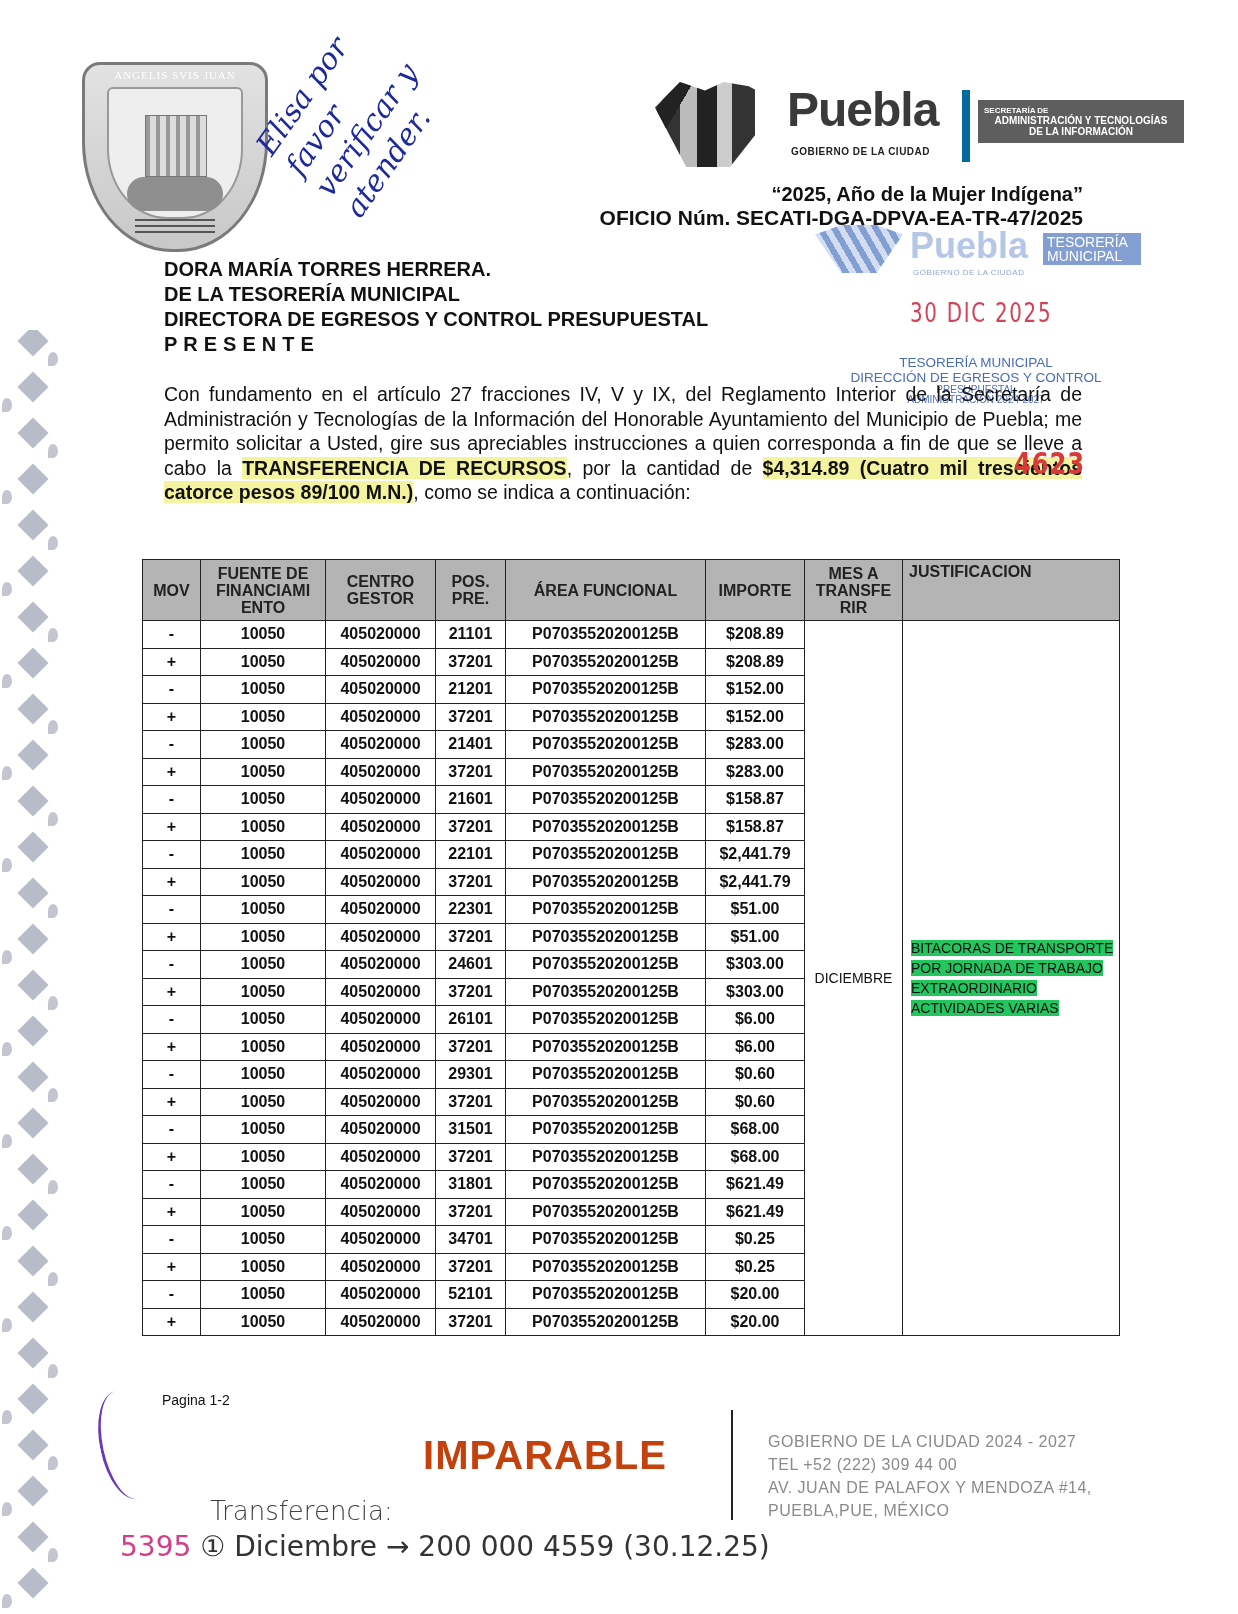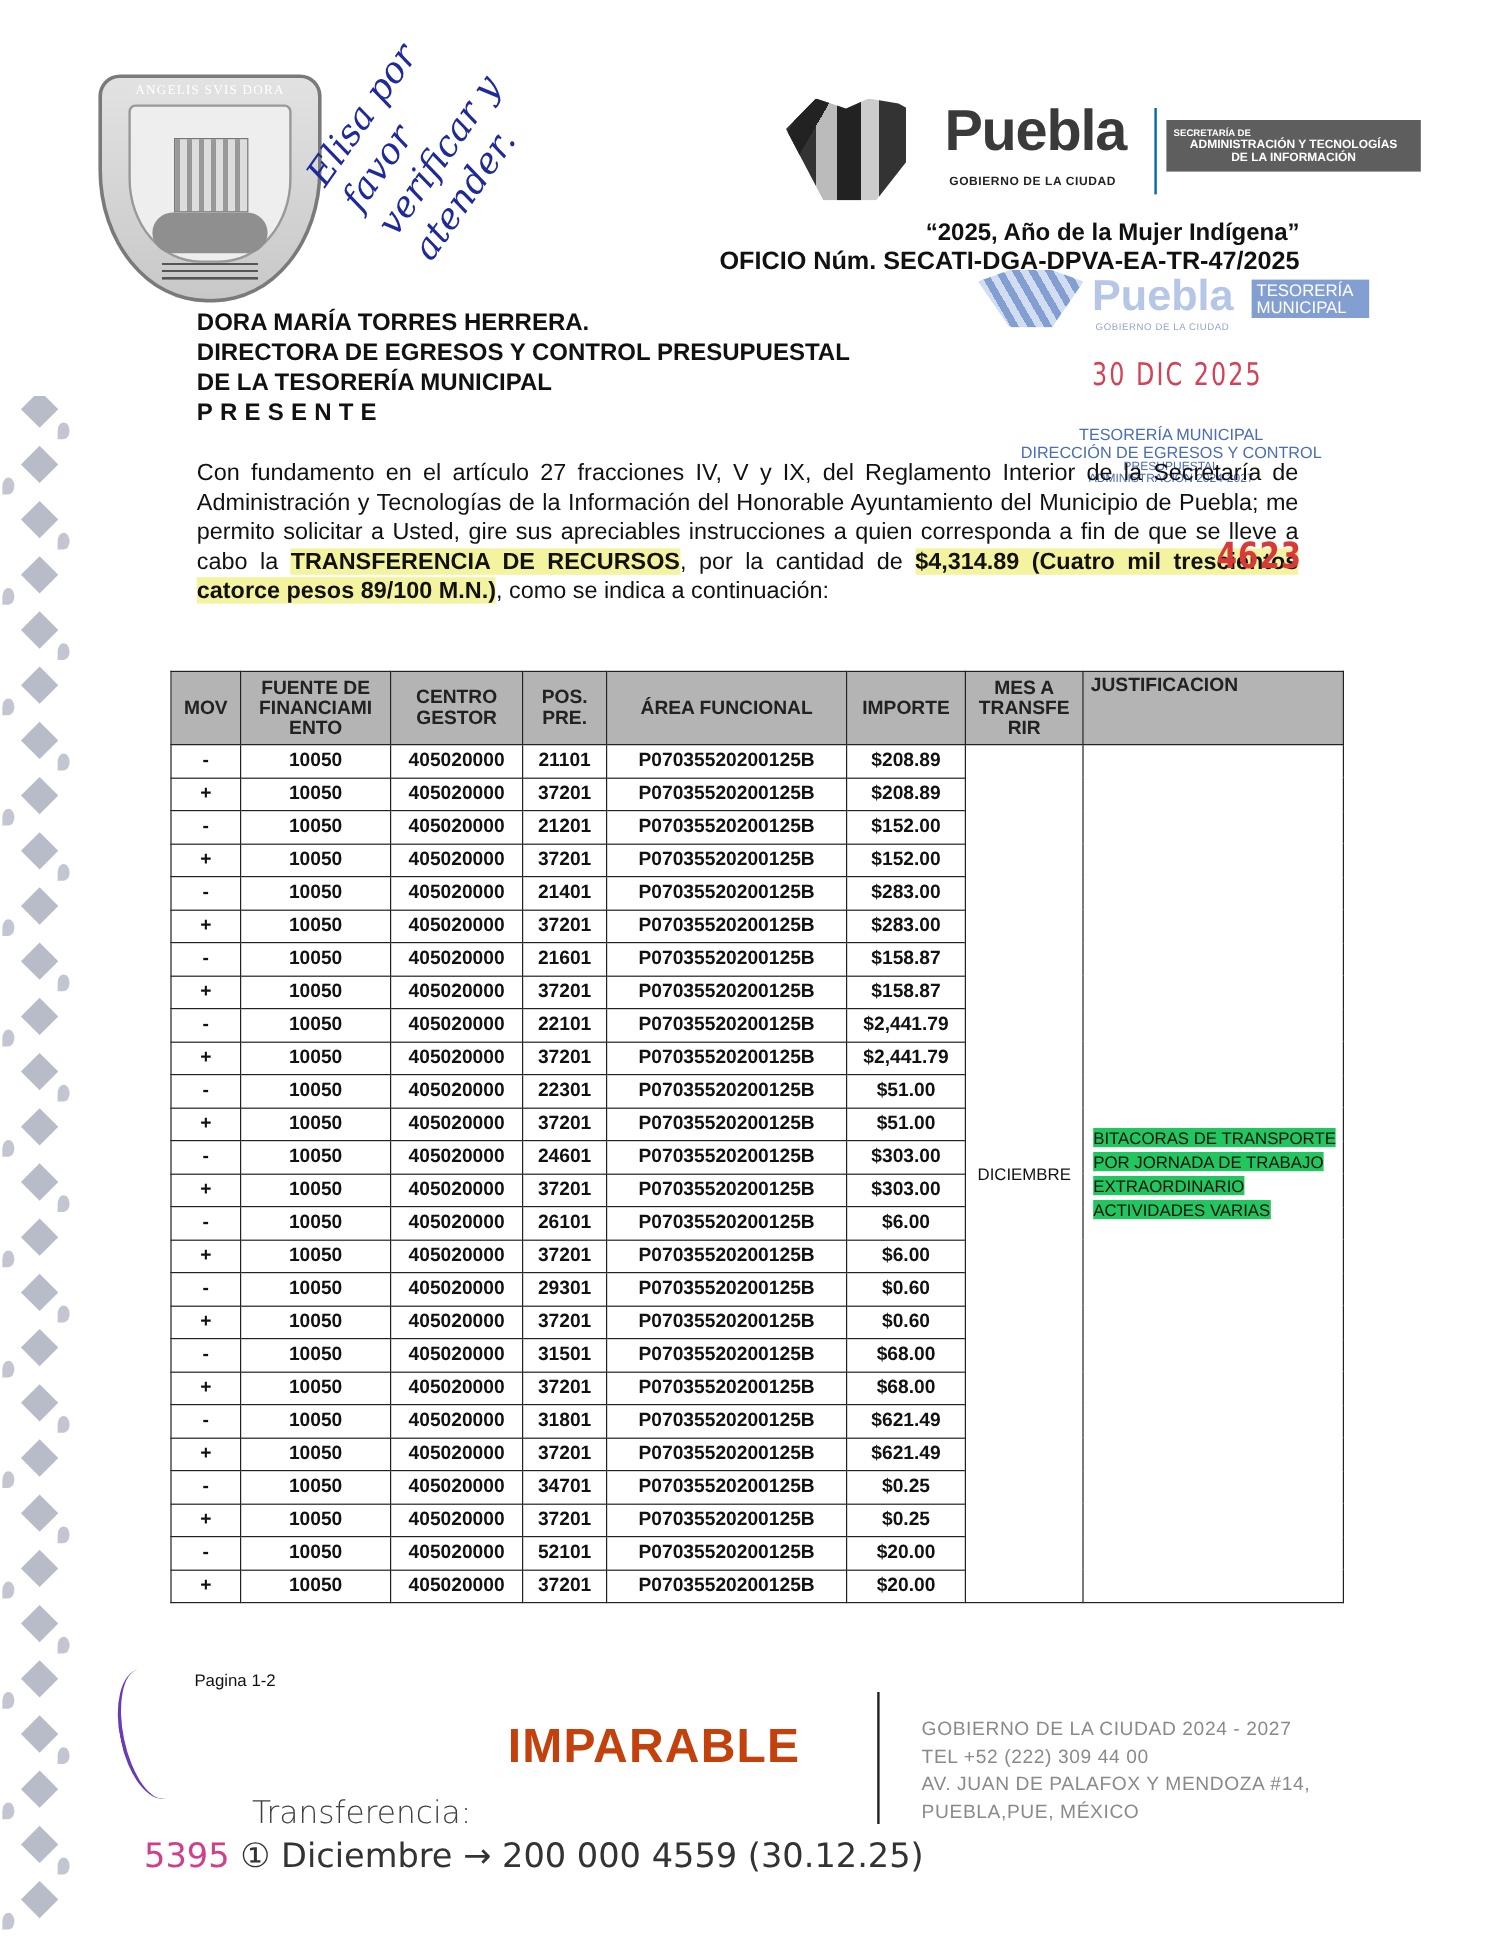--- a/index.html
+++ b/index.html
@@ -69,21 +69,21 @@
     clip-path: polygon(0 30%, 20% 0, 40% 10%, 55% 0, 75% 5%, 100% 25%, 60% 100%, 25% 100%);
   }
   .puebla-logo .word {
     position: absolute; left: 132px; top: 0; font-size: 48px; font-weight: bold; color: #3a3a3a;
     letter-spacing: -1px;
   }
   .puebla-logo .sub {
     position: absolute; left: 136px; top: 64px; font-size: 10px; font-weight: bold; color: #222; letter-spacing: 0.5px;
   }
   .secretaria {
-    left: 962px; top: 90px; width: 222px; height: 72px; border-left: 2px solid #0369a1;
+    left: 962px; top: 90px; width: 222px; height: 72px; border-left: 8px solid #0369a1;
     padding-left: 8px; box-sizing: border-box;
   }
   .secretaria .box {
     background: #5e5e5e; color: #fff; padding: 6px 6px; margin-top: 10px;
   }
   .secretaria .l1 { font-size: 8px; font-weight: bold; }
   .secretaria .l2 { font-size: 10px; font-weight: bold; text-align: center; }
 
   .year-motto { left: 560px; top: 183px; width: 523px; text-align: right; font-size: 20px; font-weight: bold; }
   .oficio { left: 520px; top: 206px; width: 563px; text-align: right; font-size: 21px; font-weight: bold; }
@@ -219,21 +219,21 @@
     <div class="leaf" style="left: 48px; top: 1126px;"></div>
     <div class="dia" style="left: 22px; top: 1150px;"></div>
     <div class="leaf" style="left: 2px; top: 1172px;"></div>
     <div class="dia" style="left: 22px; top: 1196px;"></div>
     <div class="leaf" style="left: 48px; top: 1218px;"></div>
     <div class="dia" style="left: 22px; top: 1242px;"></div>
     <div class="leaf" style="left: 2px; top: 1264px;"></div>
   </div>
 
 <div class="abs crest">
-  <div class="motto">ANGELIS SVIS DORA</div>
+  <div class="motto">ANGELIS SVIS JUAN</div>
   <div class="inner">
     <div class="castle"></div>
     <div class="cloud"></div>
     <div class="waves"></div>
   </div>
 </div>
 
 <div class="abs note-top">
   <div>Elisa por</div>
   <div>favor</div>
@@ -269,22 +269,22 @@
 <div class="abs stamp-date">30 DIC 2025</div>
 <div class="abs stamp-tes-text">
   <div>TESORERÍA MUNICIPAL</div>
   <div>DIRECCIÓN DE EGRESOS Y CONTROL</div>
   <div class="sm">PRESUPUESTAL</div>
   <div class="sm">ADMINISTRACIÓN 2024-2027</div>
 </div>
 
 <div class="abs recipient">
   <div>DORA MARÍA TORRES HERRERA.</div>
+  <div>DE LA TESORERÍA MUNICIPAL</div>
   <div>DIRECTORA DE EGRESOS Y CONTROL PRESUPUESTAL</div>
-  <div>DE LA TESORERÍA MUNICIPAL</div>
   <div class="presente">PRESENTE</div>
 </div>
 
 <div class="abs para"><span>Con fundamento en el artículo 27 fracciones IV, V y IX, del Reglamento Interior de la Secretaría de Administración y Tecnologías de la Información del Honorable Ayuntamiento del Municipio de Puebla; me permito solicitar a Usted, gire sus apreciables instrucciones a quien corresponda a fin de que se lleve a cabo la </span><span class="hl">TRANSFERENCIA DE RECURSOS</span><span>, por la cantidad de </span><span class="hl">$4,314.89 (Cuatro mil trescientos catorce pesos 89/100 M.N.)</span><span>, como se indica a continuación:</span></div>
 <div class="abs folio-stamp">4623</div>
 
 <div class="abs tbl-wrap">
   <table>
     <colgroup>
       <col style="width:58px">

